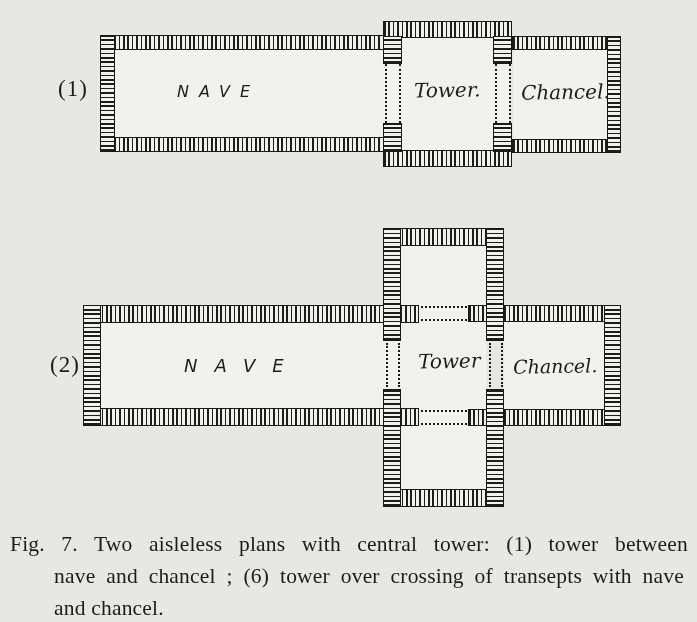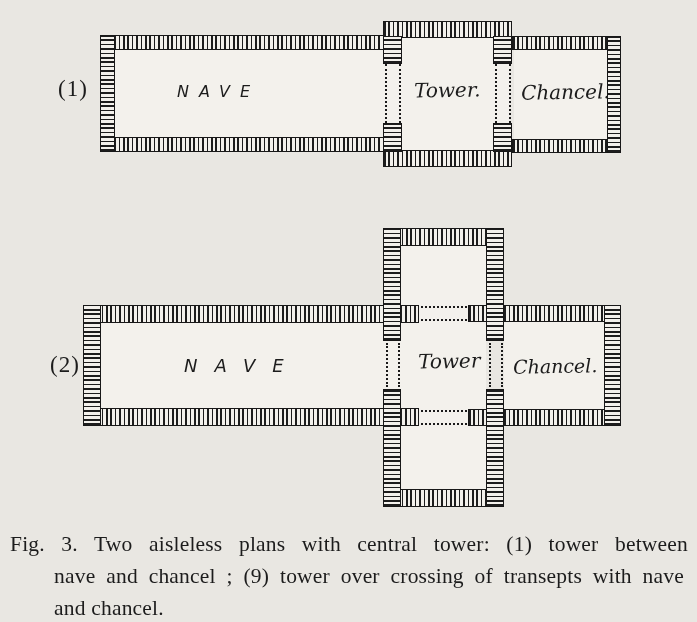--- a/index.html
+++ b/index.html
@@ -93,18 +93,18 @@
     <div class="dot-v" style="left:398px;top:343px;height:44px;"></div>
     <div class="dot-v" style="left:489px;top:343px;height:44px;"></div>
     <div class="dot-v" style="left:501px;top:343px;height:44px;"></div>
 
     <span class="print-label" style="left:184px;top:355px;font-size:18px;letter-spacing:17px;">NAVE</span>
     <span class="script-label" style="left:418px;top:349px;font-size:20px;">Tower</span>
     <span class="script-label" style="left:513px;top:355px;font-size:19px;">Chancel.</span>
   </div>
 
   <div>
-    <div class="cap cap-j" style="left:10px;top:529px;width:678px;">Fig. 3.  Two aisleless plans with central tower: (1) tower between</div>
-    <div class="cap cap-j" style="left:54px;top:561px;width:630px;">nave and chancel ; (9) tower over crossing of transepts with nave</div>
+    <div class="cap cap-j" style="left:10px;top:529px;width:678px;">Fig. 7.  Two aisleless plans with central tower: (1) tower between</div>
+    <div class="cap cap-j" style="left:54px;top:561px;width:630px;">nave and chancel ; (6) tower over crossing of transepts with nave</div>
     <div class="cap" style="left:54px;top:593px;">and chancel.</div>
   </div>
 
 </div>
 
 </body></html>

